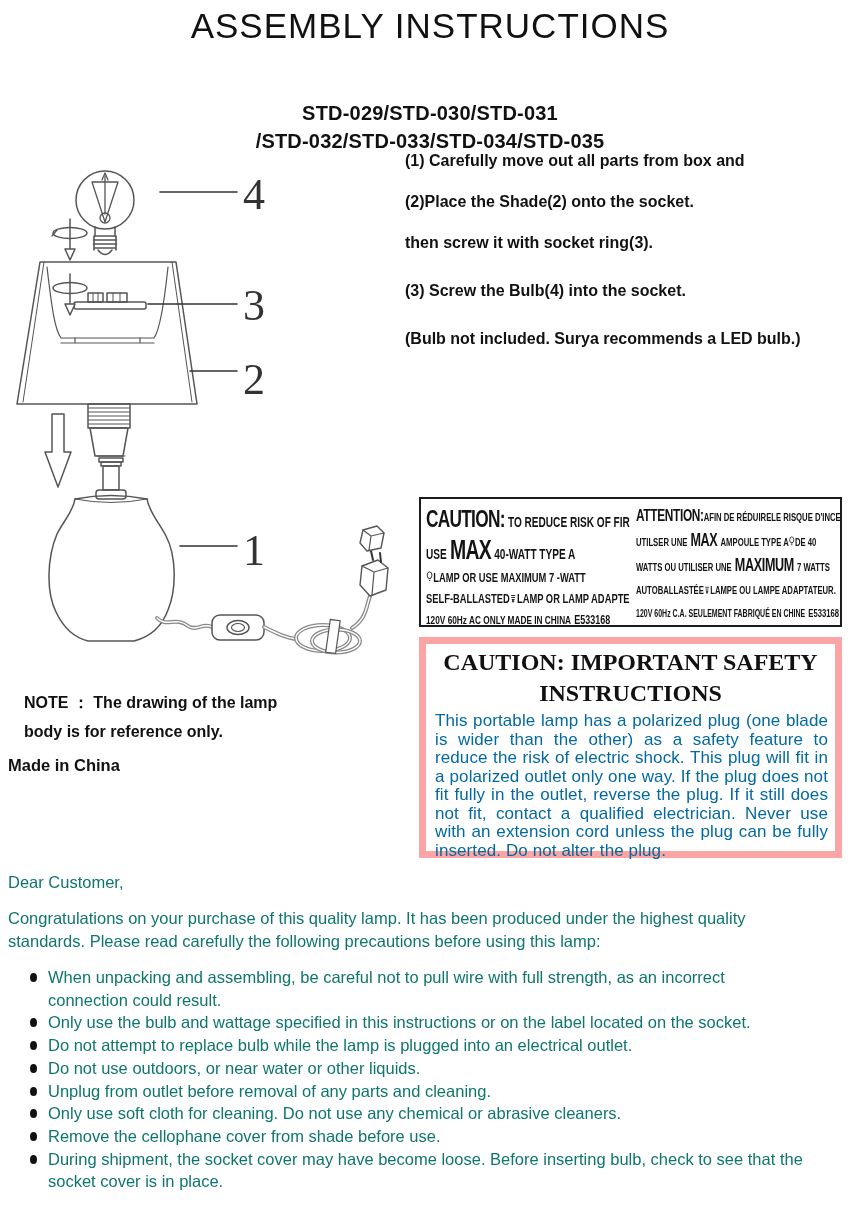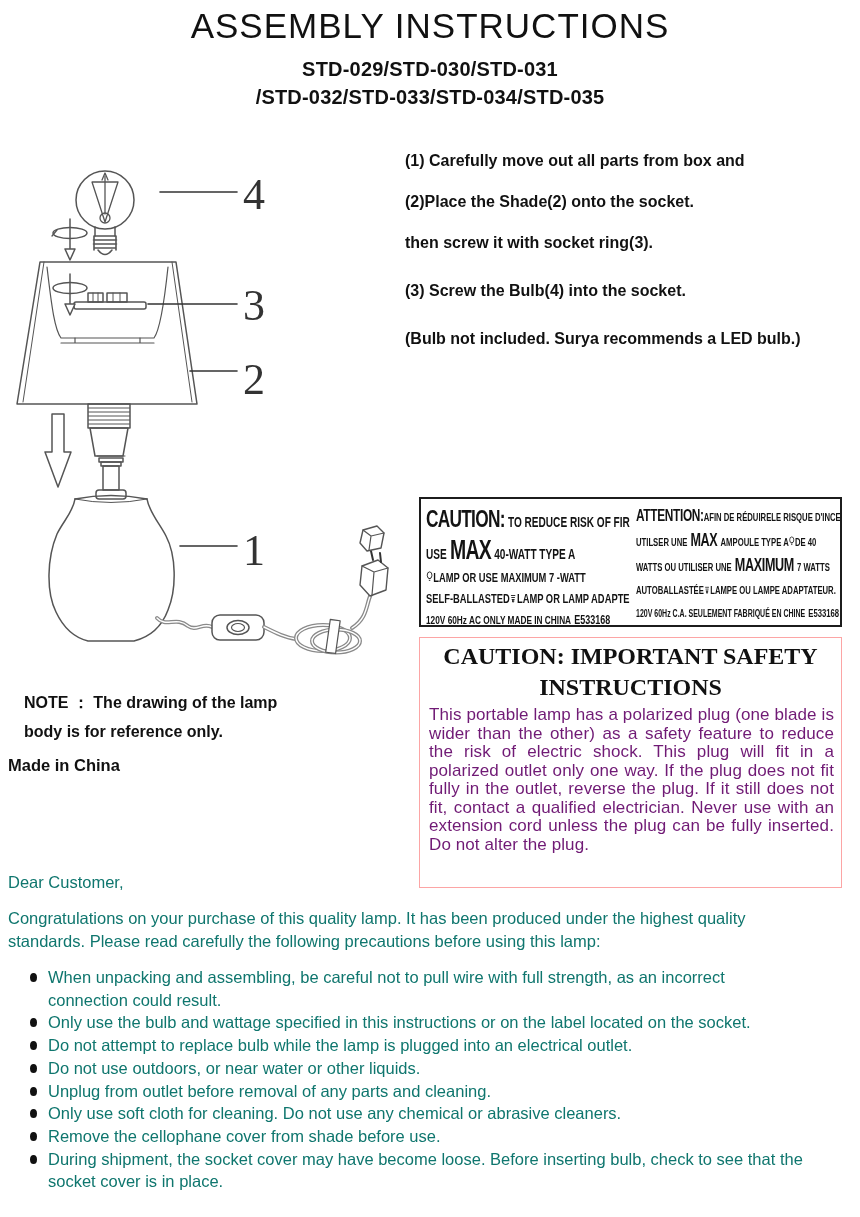--- a/index.html
+++ b/index.html
@@ -8,21 +8,21 @@
     background:#ffffff; color:#111;
     font-family:"Liberation Sans", sans-serif; overflow:hidden;
   }
 
   
   .doc-title {
     position:absolute; top:6px; left:0; width:100%;
     text-align:center; font-size:35px; font-weight:normal; letter-spacing:1px;
   }
   .model-line { position:absolute; left:0; width:100%; text-align:center;
-    font-size:20px; font-weight:bold; letter-spacing:0.2px; }
+    font-size:20px; font-weight:bold; letter-spacing:0.2px;margin-top:44px; }
   .model-1 { top:58px; }
   .model-2 { top:86px; }
 
   
   .steps { position:absolute; left:405px; top:152px; width:450px;
     font-weight:bold; font-size:16px; }
   .step-line { line-height:17px; margin-bottom:24px; white-space:nowrap; }
   .step-line.wide-gap { margin-bottom:31px; }
 
   
@@ -52,28 +52,28 @@
   .cl-fr .t  { font-size:11px; }
   .cl-fr .big{ font-size:18px; letter-spacing:-0.5px; }
   .cl-fr .s  { font-size:11px; }
   .cl-fr .f  { font-size:10px; }
   .cl-fr .cert { font-size:11px; }
   .cl-fr .cl-line { margin-bottom:4px; }
   .bulb-ico { display:inline-block; vertical-align:-1px; }
 
   
   .safety-box {
-    position:absolute; left:419px; top:637px; width:423px; height:251px;
-    border:1px solid #fca5a5; box-sizing:border-box;
+    position:absolute; left:419px; top:637px; width:423px; height:221px;
+    border:7px solid #fca5a5; box-sizing:border-box;
   }
   .safety-title { font-family:"Liberation Serif", serif; font-weight:bold;
     font-size:24px; text-align:center; line-height:31px; }
   .safety-title.first { margin-top:3px; }
   .safety-body { font-size:17px; line-height:18.5px; text-align:justify;
-    padding:3px 7px 0 9px; letter-spacing:0.1px; color:#701a75; }
+    padding:3px 7px 0 9px; letter-spacing:0.1px; color:#0369a1; }
 
   
   .note-block { position:absolute; left:24px; top:688px; font-size:16px;
     font-weight:bold; line-height:29px; }
   .made-in { position:absolute; left:8px; top:756px; font-size:16.5px; font-weight:bold; }
 
   
   .customer { position:absolute; left:8px; top:873px; width:800px;
     font-size:16.5px; color:#0f766e; }
   .greeting { margin-bottom:15px; }

